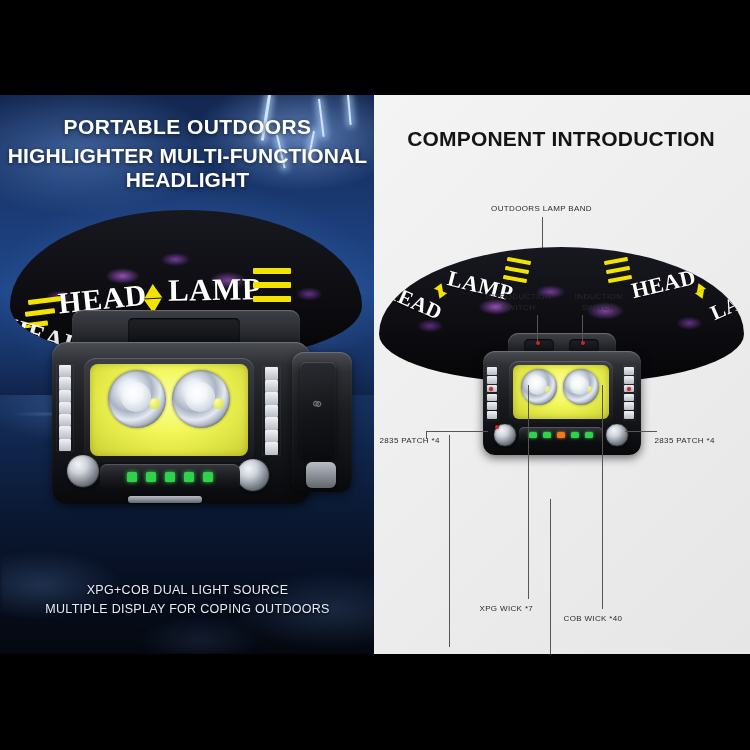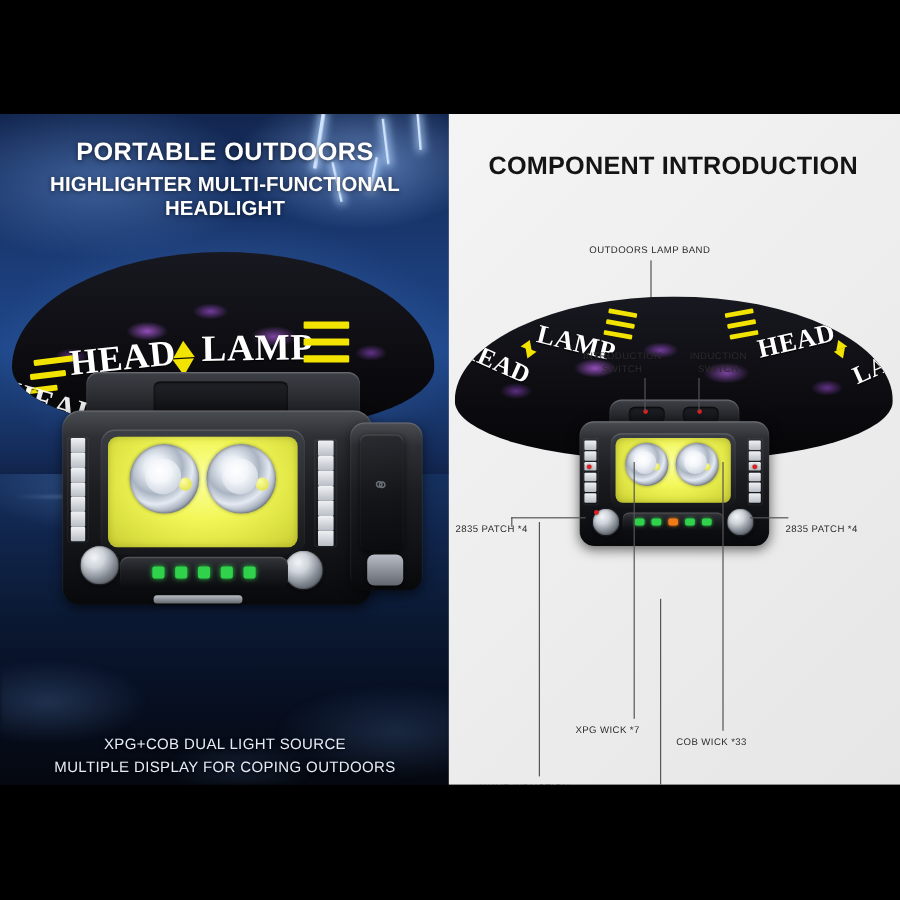--- a/index.html
+++ b/index.html
@@ -47,26 +47,26 @@
     background:linear-gradient(90deg, rgba(150,195,255,0), rgba(175,210,255,.55), rgba(150,195,255,0));
     filter:blur(1.2px);
   }
   
   .bolt { position:absolute; background:#cfe3ff; filter:blur(.6px);
           box-shadow:0 0 7px 2px rgba(180,215,255,.85); transform-origin:top center; }
 
   .hero-title-wrap { position:absolute; left:0; top:20px; width:375px; text-align:center; }
   .t1 { font-size:21px; font-weight:bold; color:#ffffff; letter-spacing:.4px;
         text-shadow:0 1px 4px rgba(0,0,0,.6); }
-  .t2 { font-size:17px; font-weight:bold; color:#ffffff; letter-spacing:.1px;
+  .t2 { font-size:21px; font-weight:bold; color:#ffffff; letter-spacing:.1px;
         margin-top:5px; text-shadow:0 1px 4px rgba(0,0,0,.6); }
   .t3 { font-size:14px; color:#dde6f5; letter-spacing:.3px; margin-top:7px;
         text-shadow:0 1px 4px rgba(0,0,0,.6); }
 
-  .hero-foot { position:absolute; left:0; bottom:8px; width:375px; text-align:center; }
+  .hero-foot { position:absolute; left:0; bottom:38px; width:375px; text-align:center; }
   .f1 { font-size:12.5px; color:#e6ecf7; letter-spacing:.3px; text-shadow:0 1px 3px #000; }
   .f2 { font-size:12.5px; color:#e6ecf7; letter-spacing:.3px; margin-top:5px; text-shadow:0 1px 3px #000; }
 
   
   #right-panel {
     position:relative; width:378px; height:559px; overflow:hidden;
     background:linear-gradient(135deg,#f4f4f4 0%,#eeeeee 45%,#e6e6e6 100%);
   }
   .sec-title {
     position:absolute; left:0; top:32px; width:375px; text-align:center;
@@ -417,21 +417,21 @@
       <div class="callout" style="left:6px; top:340px;">2835 PATCH *4</div>
       <div class="leader h" style="left:52px; top:336px; width:62px;"></div>
       <div class="leader v" style="left:52px; top:336px; height:8px;"></div>
 
       <div class="callout" style="left:281px; top:340px;">2835 PATCH *4</div>
       <div class="leader h" style="left:251px; top:336px; width:32px;"></div>
 
       <div class="callout" style="left:106px; top:508px;">XPG WICK *7</div>
       <div class="leader v" style="left:154px; top:290px; height:214px;"></div>
 
-      <div class="callout" style="left:190px; top:518px;">COB WICK *33</div>
+      <div class="callout" style="left:190px; top:518px;">COB WICK *40</div>
       <div class="leader v" style="left:228px; top:290px; height:224px;"></div>
 
       <div class="callout" style="left:27px; top:556px;">WAVE INDUCTION</div>
       <div class="leader v" style="left:75px; top:340px; height:212px;"></div>
 
       <div class="leader v" style="left:176px; top:404px; height:162px;"></div>
     </div>
   </div>
 </div>
 

